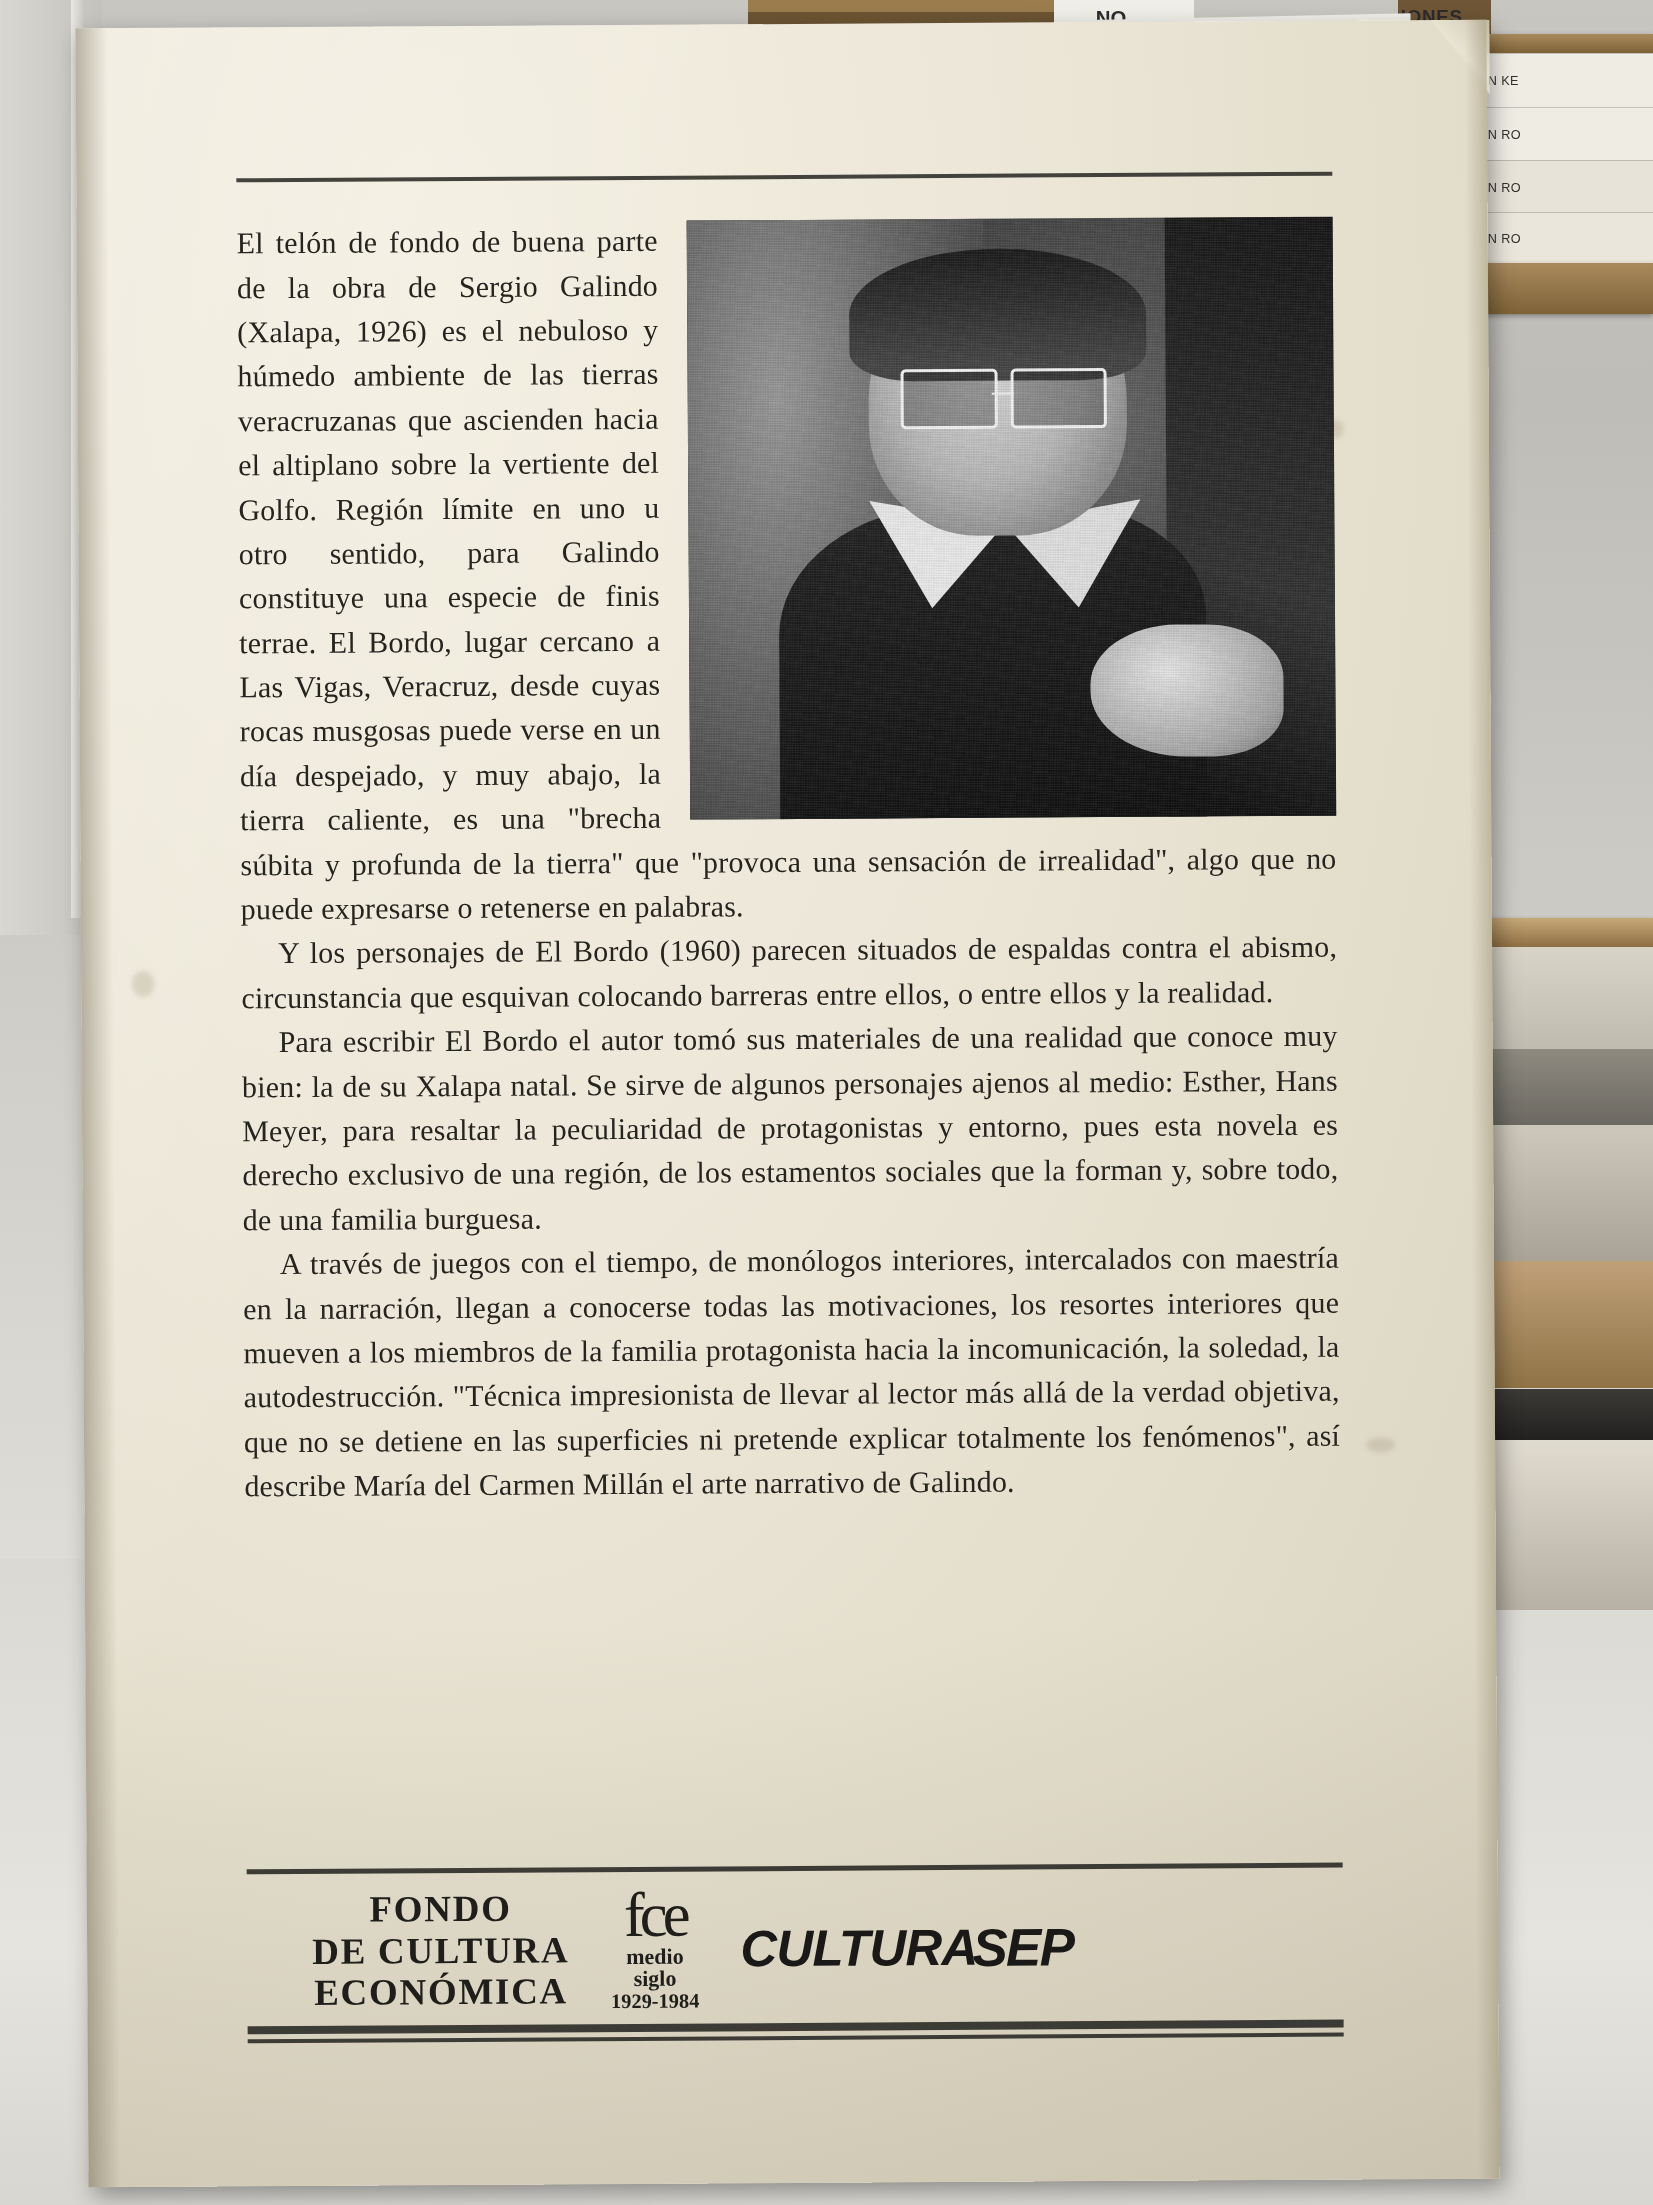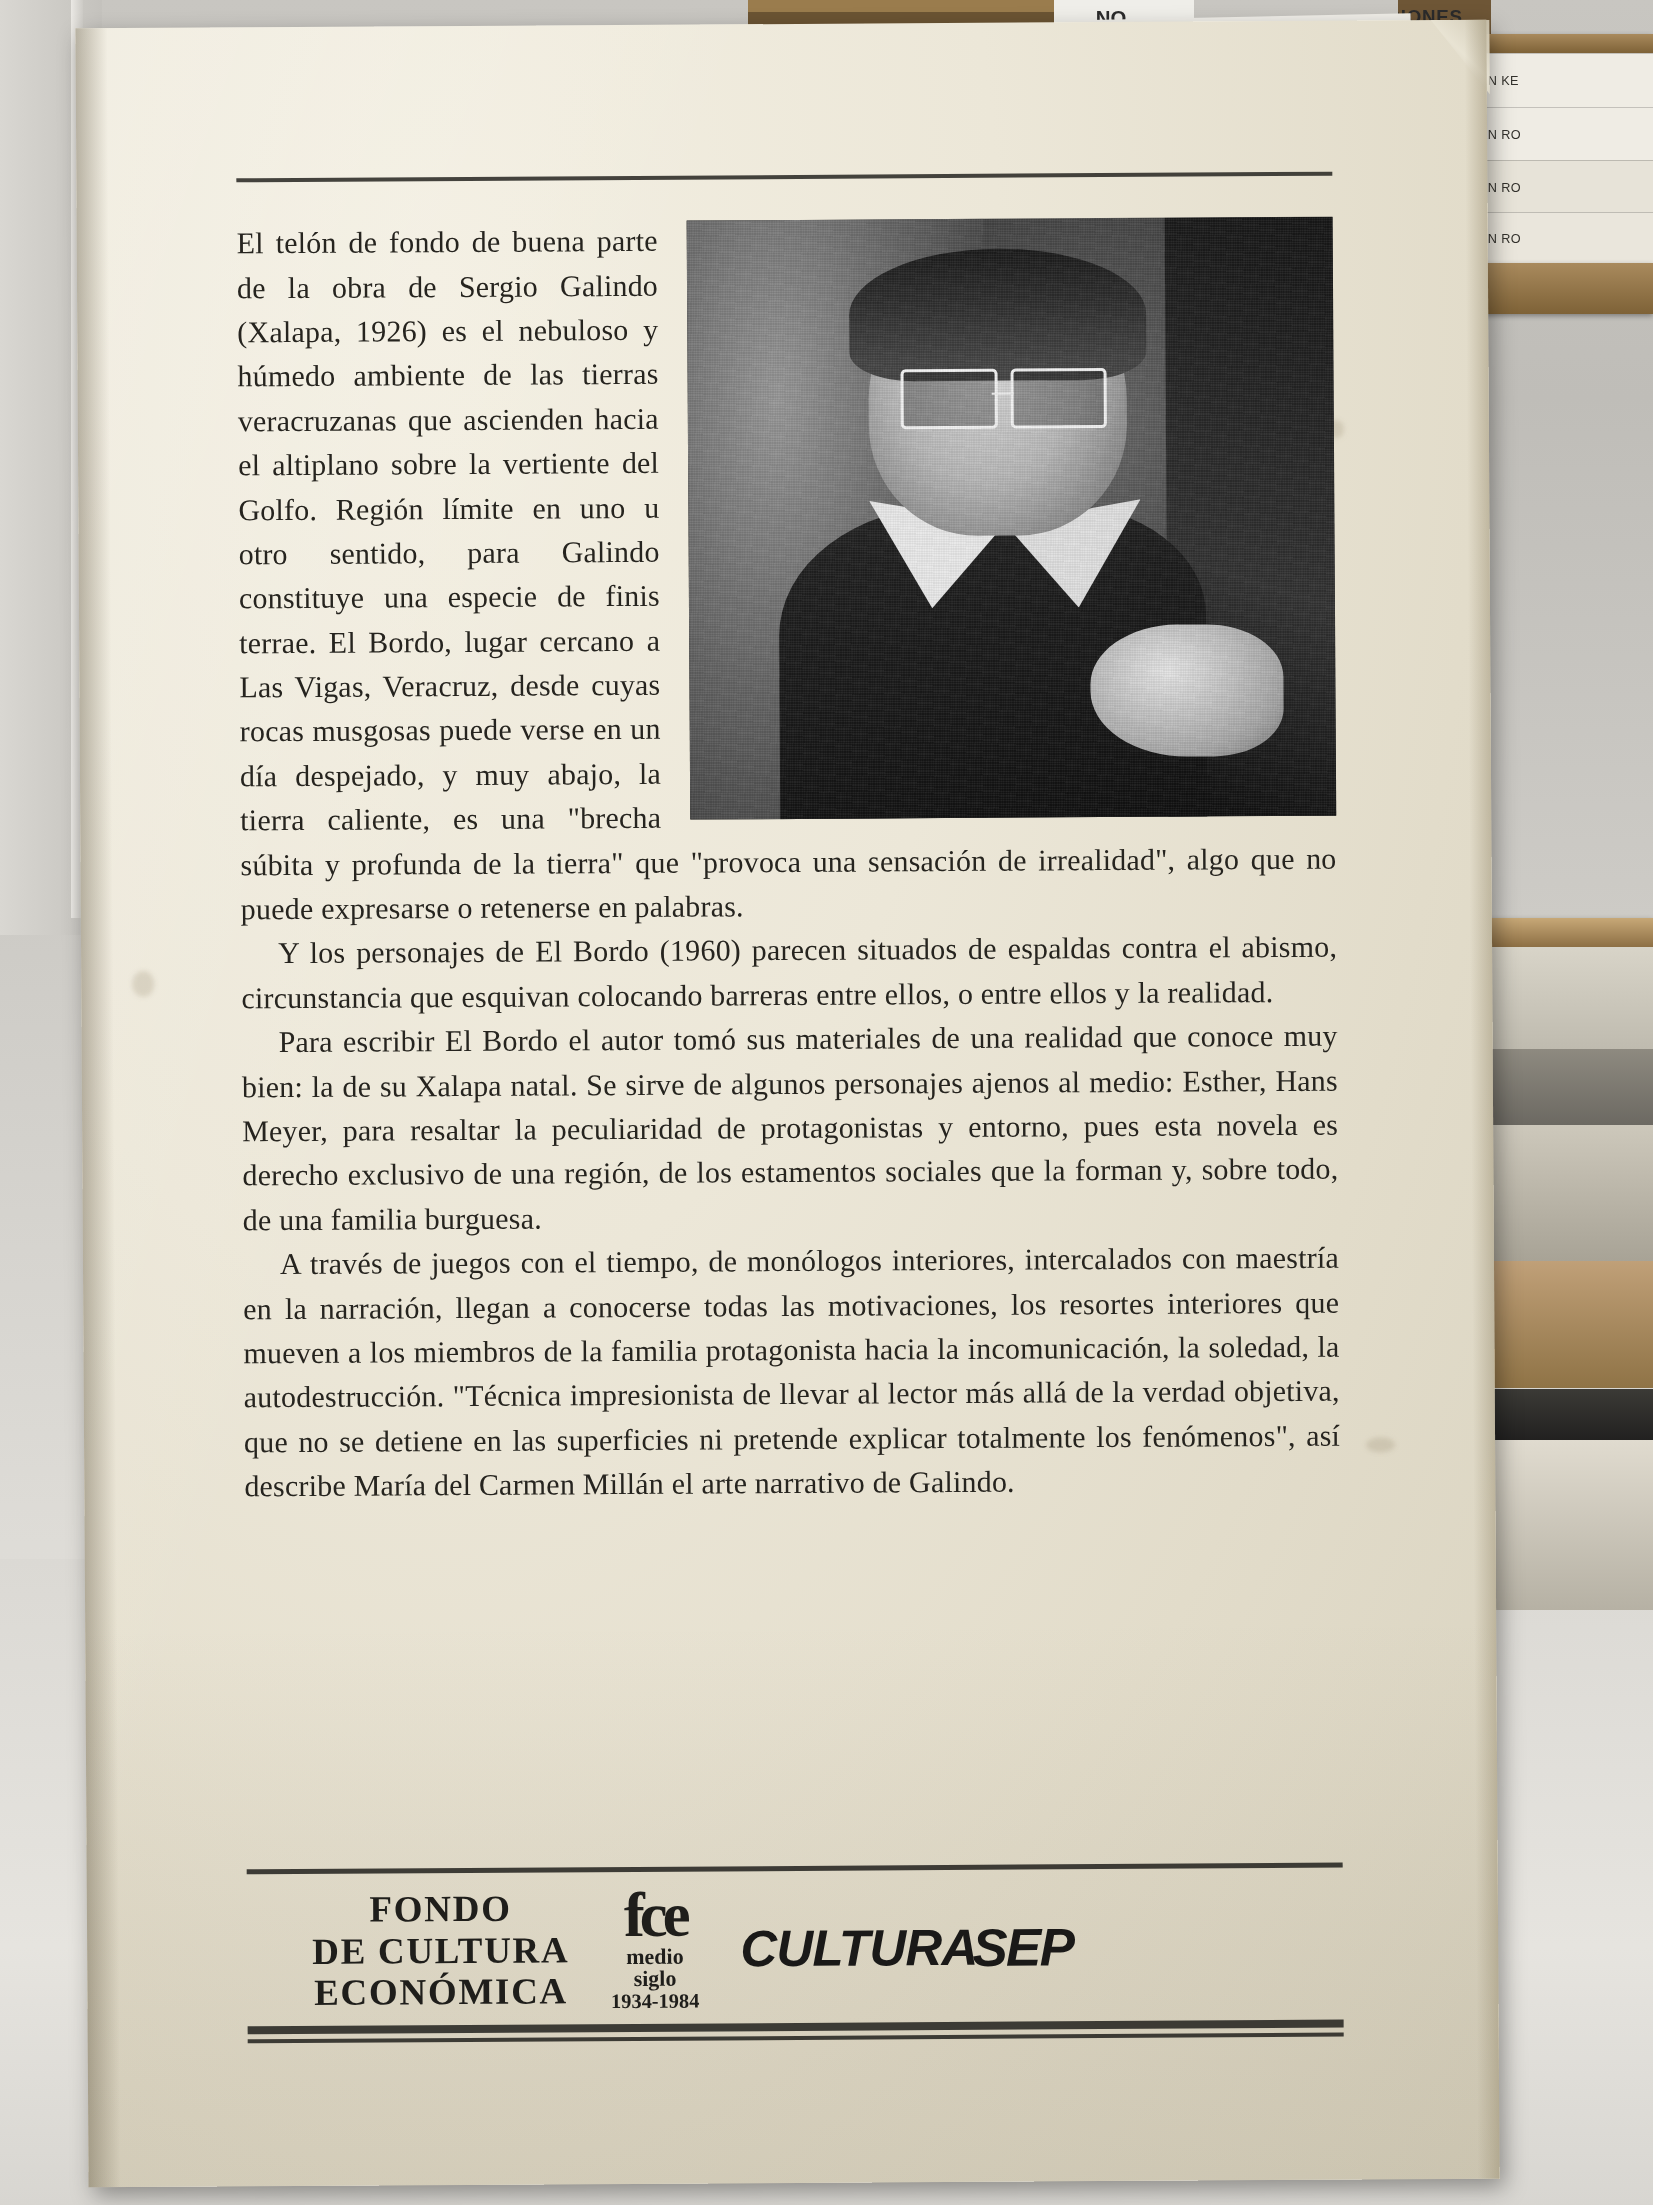--- a/index.html
+++ b/index.html
@@ -231,21 +231,21 @@
     text-align: center;
   }
   .fce-mark {
     position: relative;
     width: 127px;
     text-align: center;
     color: #1f1e1b;
   }
   .fce-mark .glyph {
     font-family: "Liberation Serif", serif;
-    font-weight: bold;
+    font-weight: normal;
     font-size: 63px;
     letter-spacing: -5.1px;
     line-height: .95;
     display: block;
   }
   .fce-mark .sub {
     font-family: "Liberation Serif", serif;
     font-size: 22px;
     line-height: 1.02;
     display: block;
@@ -377,21 +377,21 @@
       <div class="logos">
         <div class="fce">
           <div>FONDO</div>
           <div>DE CULTURA</div>
           <div>ECONÓMICA</div>
         </div>
         <div class="fce-mark">
           <span class="glyph">fce</span>
           <span class="sub">medio</span>
           <span class="sub">siglo</span>
-          <span class="yrs">1934-1984</span>
+          <span class="yrs">1929-1984</span>
         </div>
         <div style="display:flex; align-items:center;">
           <span class="cultura">CULTURA</span>
           <span class="sep">SEP</span>
         </div>
       </div>
       <div class="rule-bot"></div>
       <div class="rule-bot2"></div>
     </div>
   </div>

